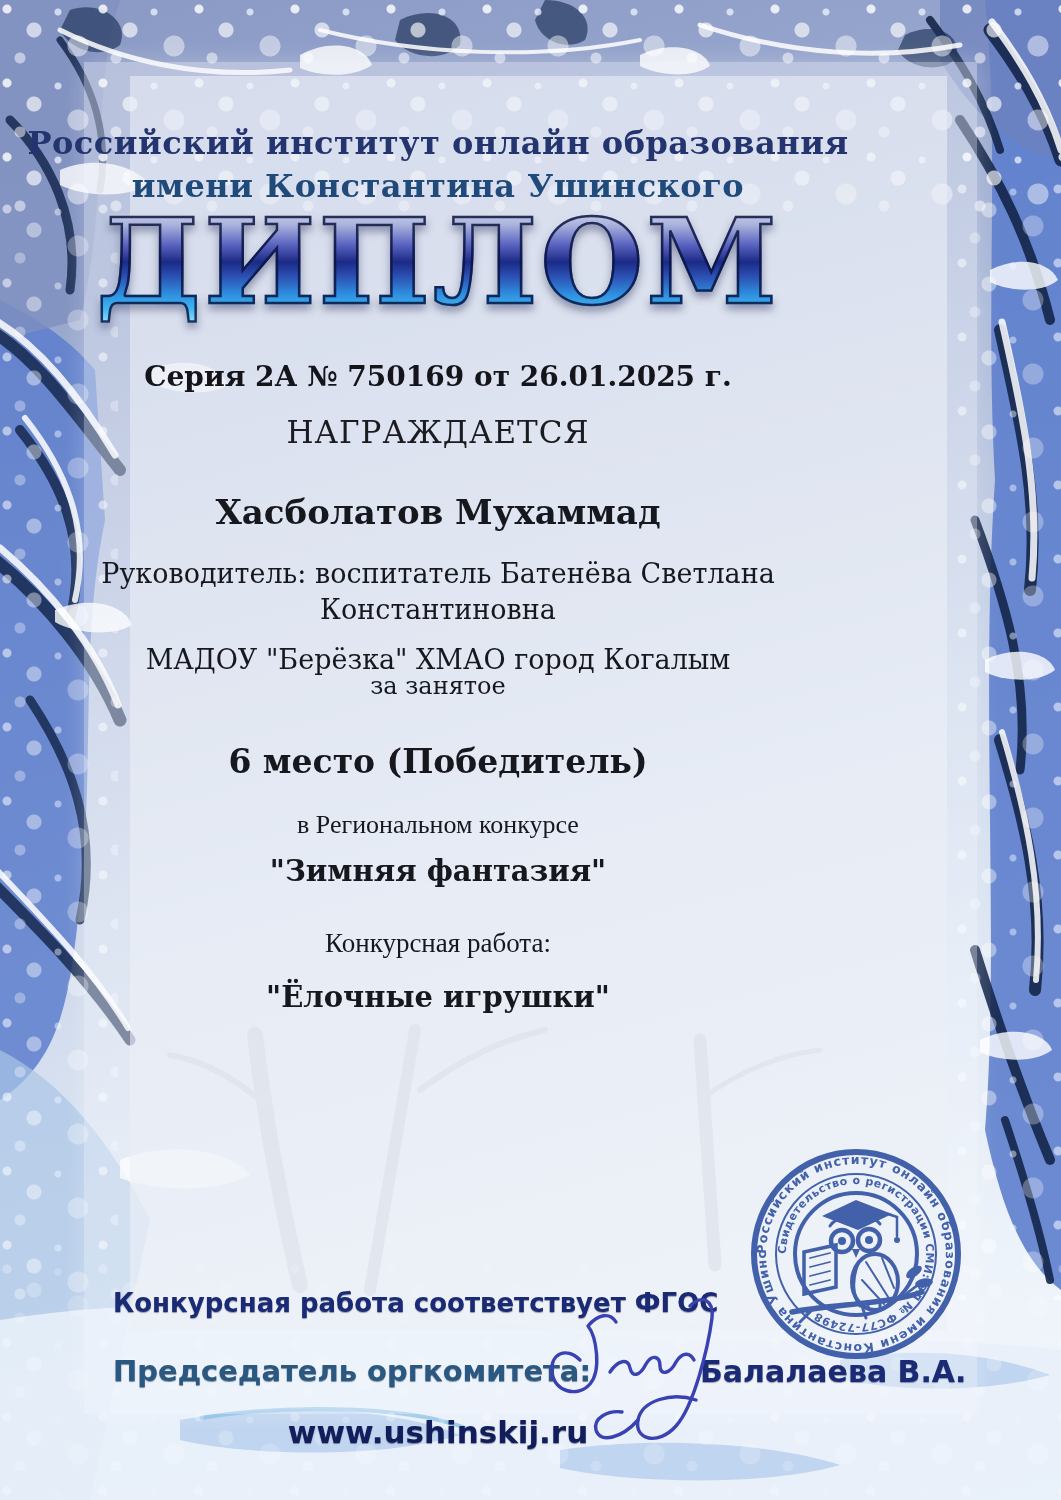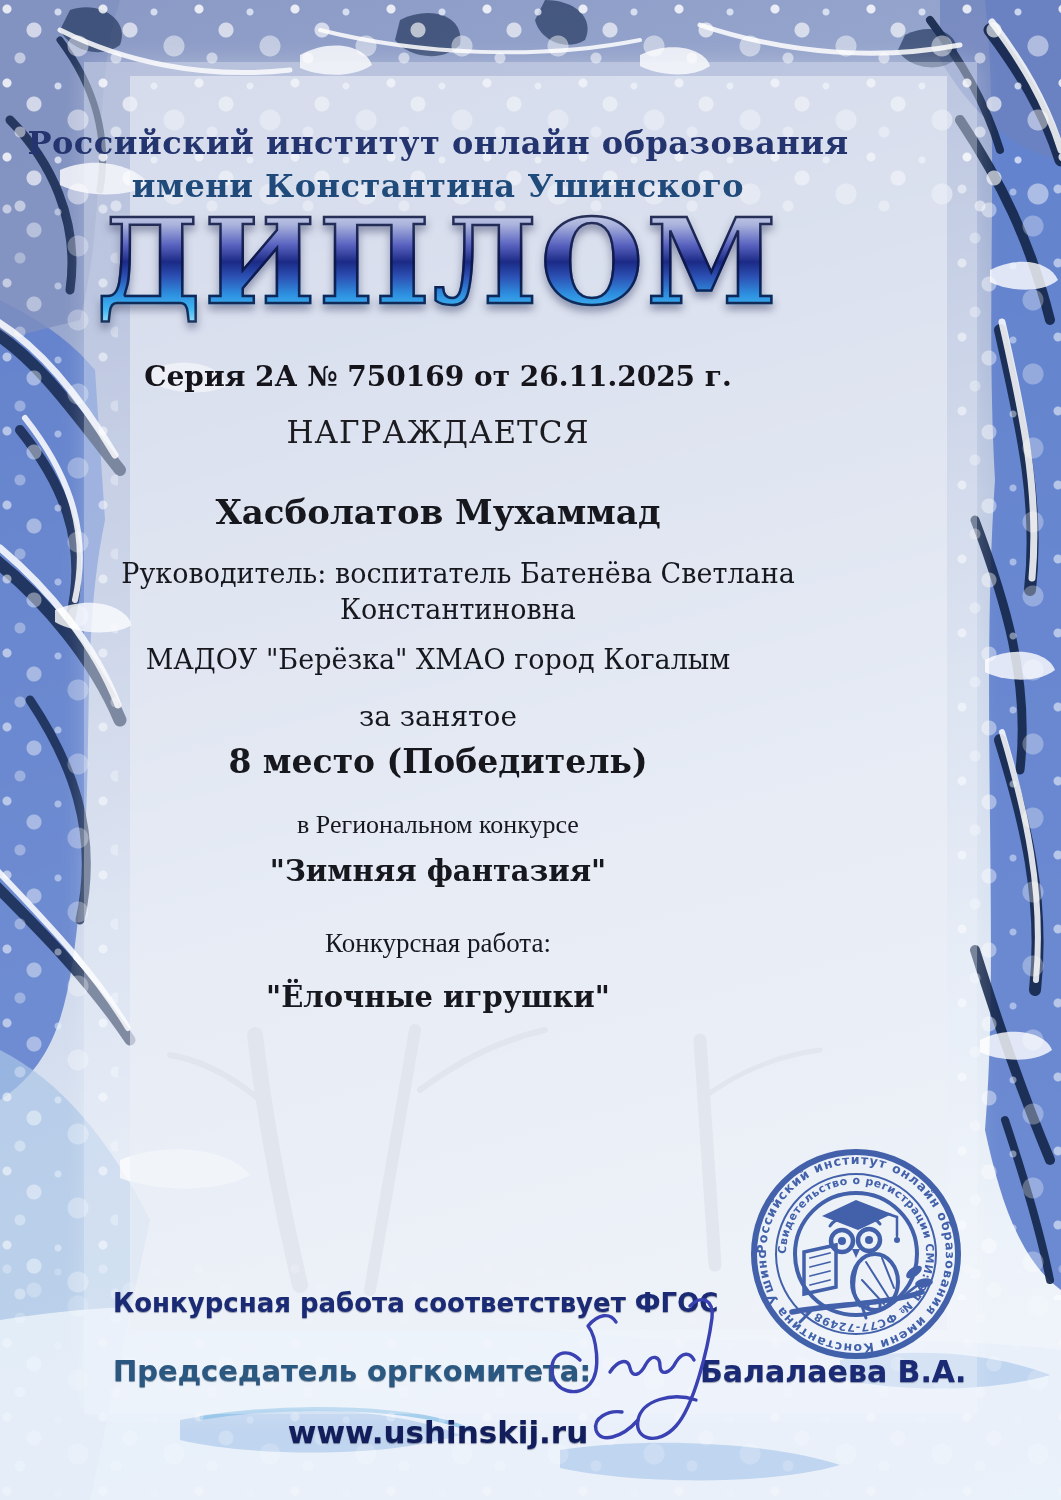--- a/index.html
+++ b/index.html
@@ -33,24 +33,24 @@
   .diploma{
     top:200px;font-size:118px;font-weight:bold;letter-spacing:3px;line-height:1.05;
     background:linear-gradient(180deg,#e3e6f4 0%,#aab3dc 20%,#5a64c0 36%,#1b2a86 50%,#2c51b4 62%,#2e8fe0 76%,#3fb6f2 88%,#9fe3fb 100%);
     -webkit-background-clip:text;background-clip:text;color:transparent;
     -webkit-text-stroke:2.5px rgba(10,21,64,.85);
     filter:drop-shadow(0 5px 4px rgba(22,32,80,.45)) drop-shadow(0 0 2px rgba(255,255,255,.5));
   }
   .series{top:360px;font-size:28px;font-weight:bold;color:#14141a;}
   .awarded{top:414px;font-size:31px;letter-spacing:1px;color:#1b1b20;}
   .recipient{top:492px;font-size:34px;font-weight:bold;}
-  .supervisor{top:556px;font-size:27px;line-height:1.35;padding-left:20px;}
+  .supervisor{top:556px;font-size:27px;line-height:1.35;}
   .supervisor span{display:inline-block;max-width:680px;}
   .org{top:644px;font-size:27px;}
-  .taking{top:700px;font-size:28px;}
+  .taking{top:672px;font-size:24px;}
   .place{top:742px;font-size:33px;font-weight:bold;}
   .contest-intro{top:810px;font-size:26px;font-family:Liberation Serif, serif;}
   .contest-name{top:854px;font-size:29px;font-weight:bold;}
   .work-label{top:928px;font-size:27px;font-family:Liberation Serif, serif;}
   .work-name{top:980px;font-size:29px;font-weight:bold;}
   .sans{font-family:"DejaVu Sans","Liberation Sans",sans-serif;font-weight:bold;}
   .fgos{top:1288px;left:113px;width:auto;text-align:left;font-size:26px;color:#1b2a74;text-shadow:0 1px 1px rgba(10,16,50,.4);}
   .chair-label{top:1354px;left:113px;width:auto;text-align:left;font-size:29px;color:#2a5880;text-shadow:0 1px 1px rgba(10,30,60,.5);}
   .chair-name{top:1354px;left:700px;width:auto;text-align:center;font-size:30px;color:#1b2a74;text-shadow:0 1px 1px rgba(10,16,50,.4);}
   .website{top:1414px;font-size:31px;color:#121e5c;text-shadow:0 1px 1px rgba(8,12,40,.45);}
@@ -147,27 +147,27 @@
   <div class="snow snow-right"></div>
   <div class="snow snow-bottom"></div>
 
   <div class="panel panel-outer"></div>
   <div class="panel panel-inner"></div>
 
   <div class="content">
     <div class="line hdr hdr1">Российский институт онлайн образования</div>
     <div class="line diploma">ДИПЛОМ</div>
     <div class="line hdr hdr2">имени Константина Ушинского</div>
-    <div class="line series">Серия 2А № 750169 от 26.11.2025 г.</div>
+    <div class="line series">Серия 2А № 750169 от 26.01.2025 г.</div>
     <div class="line awarded">НАГРАЖДАЕТСЯ</div>
     <div class="line recipient">Хасболатов Мухаммад</div>
     <div class="line supervisor"><span>Руководитель: воспитатель Батенёва Светлана Константиновна</span></div>
     <div class="line org">МАДОУ "Берёзка" ХМАО город Когалым</div>
     <div class="line taking">за занятое</div>
-    <div class="line place">8 место (Победитель)</div>
+    <div class="line place">6 место (Победитель)</div>
     <div class="line contest-intro">в Региональном конкурсе</div>
     <div class="line contest-name">"Зимняя фантазия"</div>
     <div class="line work-label">Конкурсная работа:</div>
     <div class="line work-name">"Ёлочные игрушки"</div>
     <div class="line sans fgos">Конкурсная работа соответствует ФГОС</div>
     <div class="line sans chair-label">Председатель оргкомитета:</div>
     <div class="line sans chair-name">Балалаева В.А.</div>
     <div class="line sans website">www.ushinskij.ru</div>
   </div>
 

